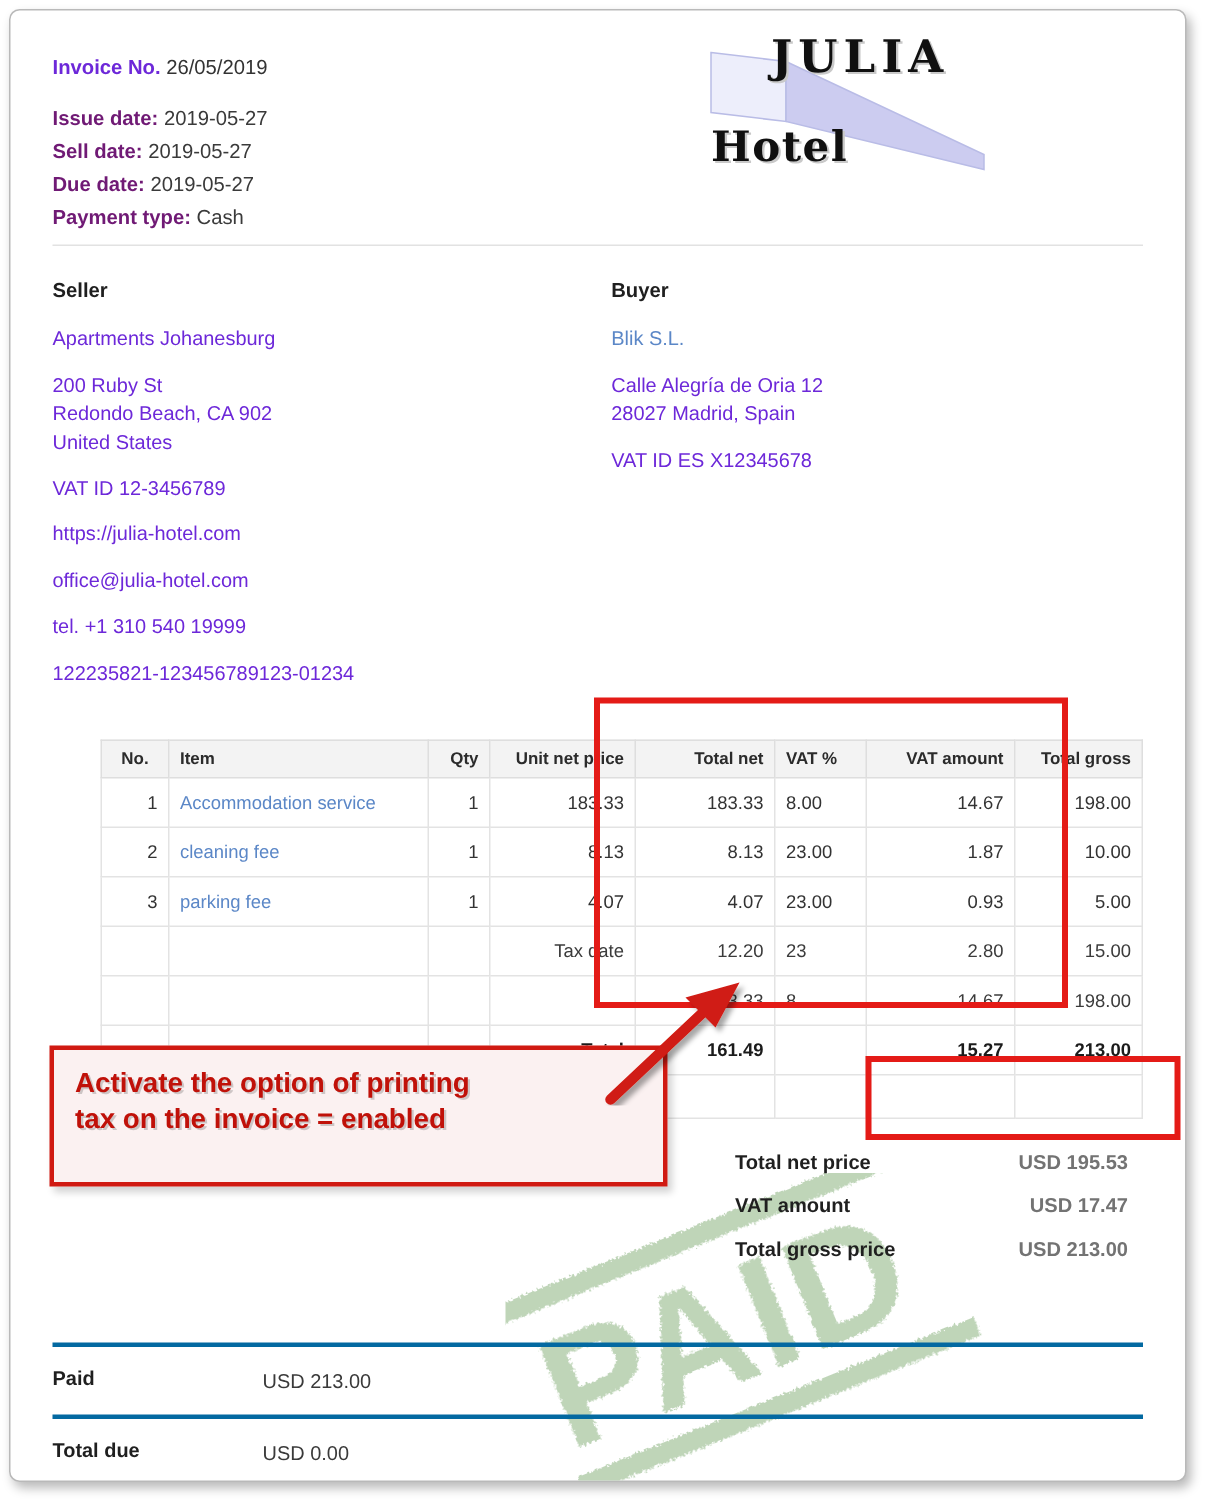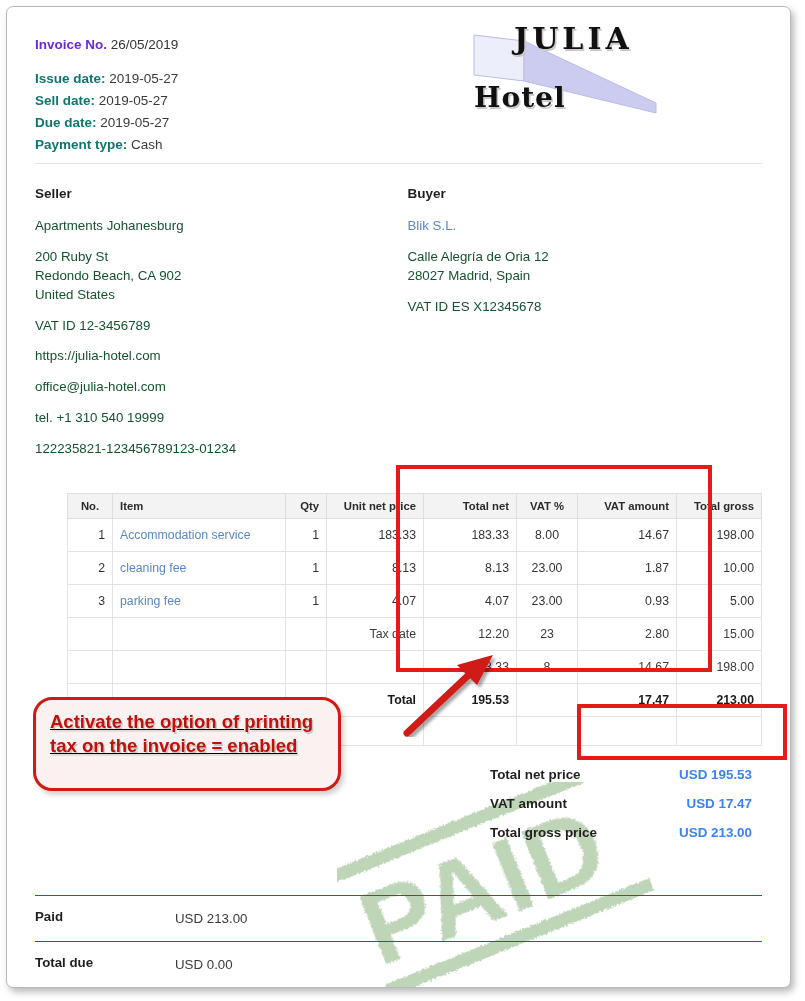--- a/index.html
+++ b/index.html
@@ -55,21 +55,21 @@
     font-size: 13.5px;
     color: #333;
     margin-bottom: 19px;
   }
   .inv-no b { color: #6d28d9; }
   .meta-line {
     font-size: 13.5px;
     color: #3a3a3a;
     margin-bottom: 7px;
   }
-  .meta-line b { color: #0f766e; }
+  .meta-line b { color: #701a75; }
 
   
   .logo {
     position: absolute;
     right: 96px;
     top: 18px;
     width: 200px;
     height: 110px;
   }
   .logo svg { display: block; }
@@ -109,21 +109,21 @@
   }
   .party { width: 50%; }
   .party-title {
     font-size: 13.5px;
     font-weight: bold;
     color: #1f1f1f;
     margin-bottom: 16px;
   }
   .party-line {
     font-size: 13.3px;
-    color: #14532d;
+    color: #6d28d9;
     margin-bottom: 12px;
     line-height: 1.42;
   }
   .party-link { color: #5b87c7; }
 
   
   .tbl-wrap { padding-top: 8px; padding-left: 32px; }
   table.items {
     width: 100%;
     border-collapse: collapse;
@@ -142,21 +142,21 @@
   table.items td {
     border: 1px solid #e3e3e3;
     padding: 8px 7px;
     height: 16px;
   }
   .c-no   { width: 30px;  text-align: right; }
   .c-item { text-align: left; }
   .c-qty  { width: 26px;  text-align: right; }
   .c-unp  { width: 82px;  text-align: right; }
   .c-tnet { width: 78px;  text-align: right; }
-  .c-vatp { width: 46px;  text-align: center; }
+  .c-vatp { width: 46px;  text-align: left; }
   .c-vata { width: 84px;  text-align: right; }
   .c-tgr  { width: 70px;  text-align: right; }
   th.c-item { text-align: left; }
   th.c-no { text-align: center; }
   .item-link { color: #5b87c7; }
   tr.sum td { color: #3b3b3b; }
   tr.sum td.lbl { text-align: right; }
   tr.totalrow td { font-weight: bold; color: #1b1b1b; }
   tr.blankrow td { height: 14px; padding: 7px; }
 
@@ -169,47 +169,46 @@
   .totals-inner { width: 282px; }
   .tot-row {
     display: flex;
     justify-content: space-between;
     font-size: 13.4px;
     font-weight: bold;
     color: #1f1f1f;
     padding: 7px 10px 7px 10px;
     box-sizing: border-box;
   }
-  .tot-row .amt { font-weight: bold; color: #3b82f6; }
+  .tot-row .amt { font-weight: bold; color: #737373; }
 
   
   .ann-rect {
     position: absolute;
     border: 4px solid #e41b17;
     box-sizing: border-box;
     z-index: 20;
     pointer-events: none;
   }
   #ann-table-rect { left: 389px; top: 458px; width: 316px; height: 207px; }
   #ann-totals-rect { left: 570px; top: 697px; width: 210px; height: 56px; }
 
   #ann-callout {
     position: absolute;
     left: 26px;
     top: 690px;
-    width: 308px;
+    width: 412px;
     height: 94px;
     background: #fbf1f1;
     border: 3px solid #d01a12;
-    border-radius: 19px;
+    border-radius: 0;
     box-sizing: border-box;
     z-index: 21;
     box-shadow: 3px 4px 5px rgba(0,0,0,0.18);
     padding: 10px 14px;
-    text-decoration: underline;
   }
   #ann-callout .txt {
     font-size: 18.5px;
     font-weight: bold;
     color: #c01109;
     line-height: 1.32;
     text-shadow: 1.5px 1.5px 0 rgba(0,0,0,0.18);
   }
   #ann-arrow {
     position: absolute;
@@ -219,21 +218,21 @@
     height: 100px;
     z-index: 22;
     pointer-events: none;
   }
 
   
   .payrows { padding-top: 8px; }
   .payrow {
     display: flex;
     padding: 13px 0 12px 0;
-    border-top: 1px solid #0369a1;
+    border-top: 3px solid #0369a1;
     font-size: 13.3px;
   }
   .payrow .k {
     width: 140px;
     font-weight: bold;
     color: #1f1f1f;
   }
   .payrow .v { color: #3a3a3a; line-height: 1.5; }
 
   
@@ -403,23 +402,23 @@
               <td class="c-vatp">8</td>
               <td class="c-vata">14.67</td>
               <td class="c-tgr">198.00</td>
             </tr>
 
             <tr class="sum totalrow">
               <td class="c-no"></td>
               <td class="c-item"></td>
               <td class="c-qty"></td>
               <td class="c-unp lbl">Total</td>
-              <td class="c-tnet">195.53</td>
+              <td class="c-tnet">161.49</td>
               <td class="c-vatp"></td>
-              <td class="c-vata">17.47</td>
+              <td class="c-vata">15.27</td>
               <td class="c-tgr">213.00</td>
             </tr>
 
             <tr class="blankrow">
               <td class="c-no"></td>
               <td class="c-item"></td>
               <td class="c-qty"></td>
               <td class="c-unp"></td>
               <td class="c-tnet"></td>
               <td class="c-vatp"></td>

